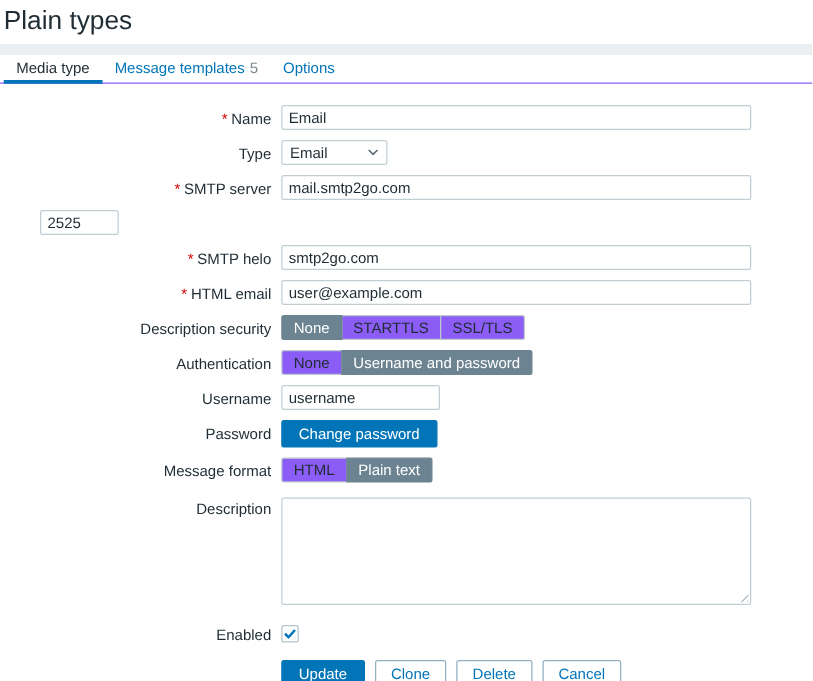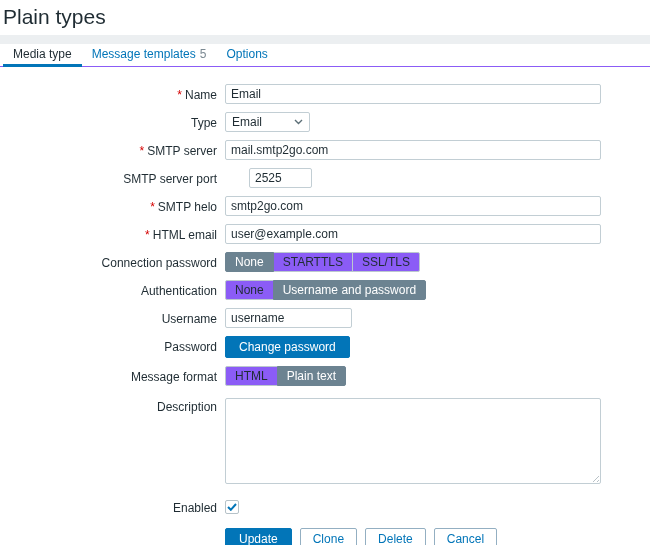--- a/index.html
+++ b/index.html
@@ -127,23 +127,20 @@
   <div class="row">
     <div class="lbl">
       <span class="req">*</span><span>SMTP server</span>
     </div>
     <div class="ctl">
       <input class="txt w-full" value="mail.smtp2go.com" style="">
     </div>
   </div>
 
   <div class="row">
-    <div class="lbl">
-      <span>SMTP server port</span>
-    </div>
     <div class="ctl">
       <input class="txt w-port" value="2525" style="">
     </div>
   </div>
 
   <div class="row">
     <div class="lbl">
       <span class="req">*</span><span>SMTP helo</span>
     </div>
     <div class="ctl">
@@ -155,21 +152,21 @@
     <div class="lbl">
       <span class="req">*</span><span>HTML email</span>
     </div>
     <div class="ctl">
       <input class="txt w-full" value="user@example.com" style="">
     </div>
   </div>
 
   <div class="row">
     <div class="lbl">
-      <span>Connection password</span>
+      <span>Description security</span>
     </div>
     <div class="ctl">
       <div class="seg-group">
         <div class="seg sel">None</div>
         <div class="seg">STARTTLS</div>
         <div class="seg">SSL/TLS</div>
       </div>
     </div>
   </div>
 

